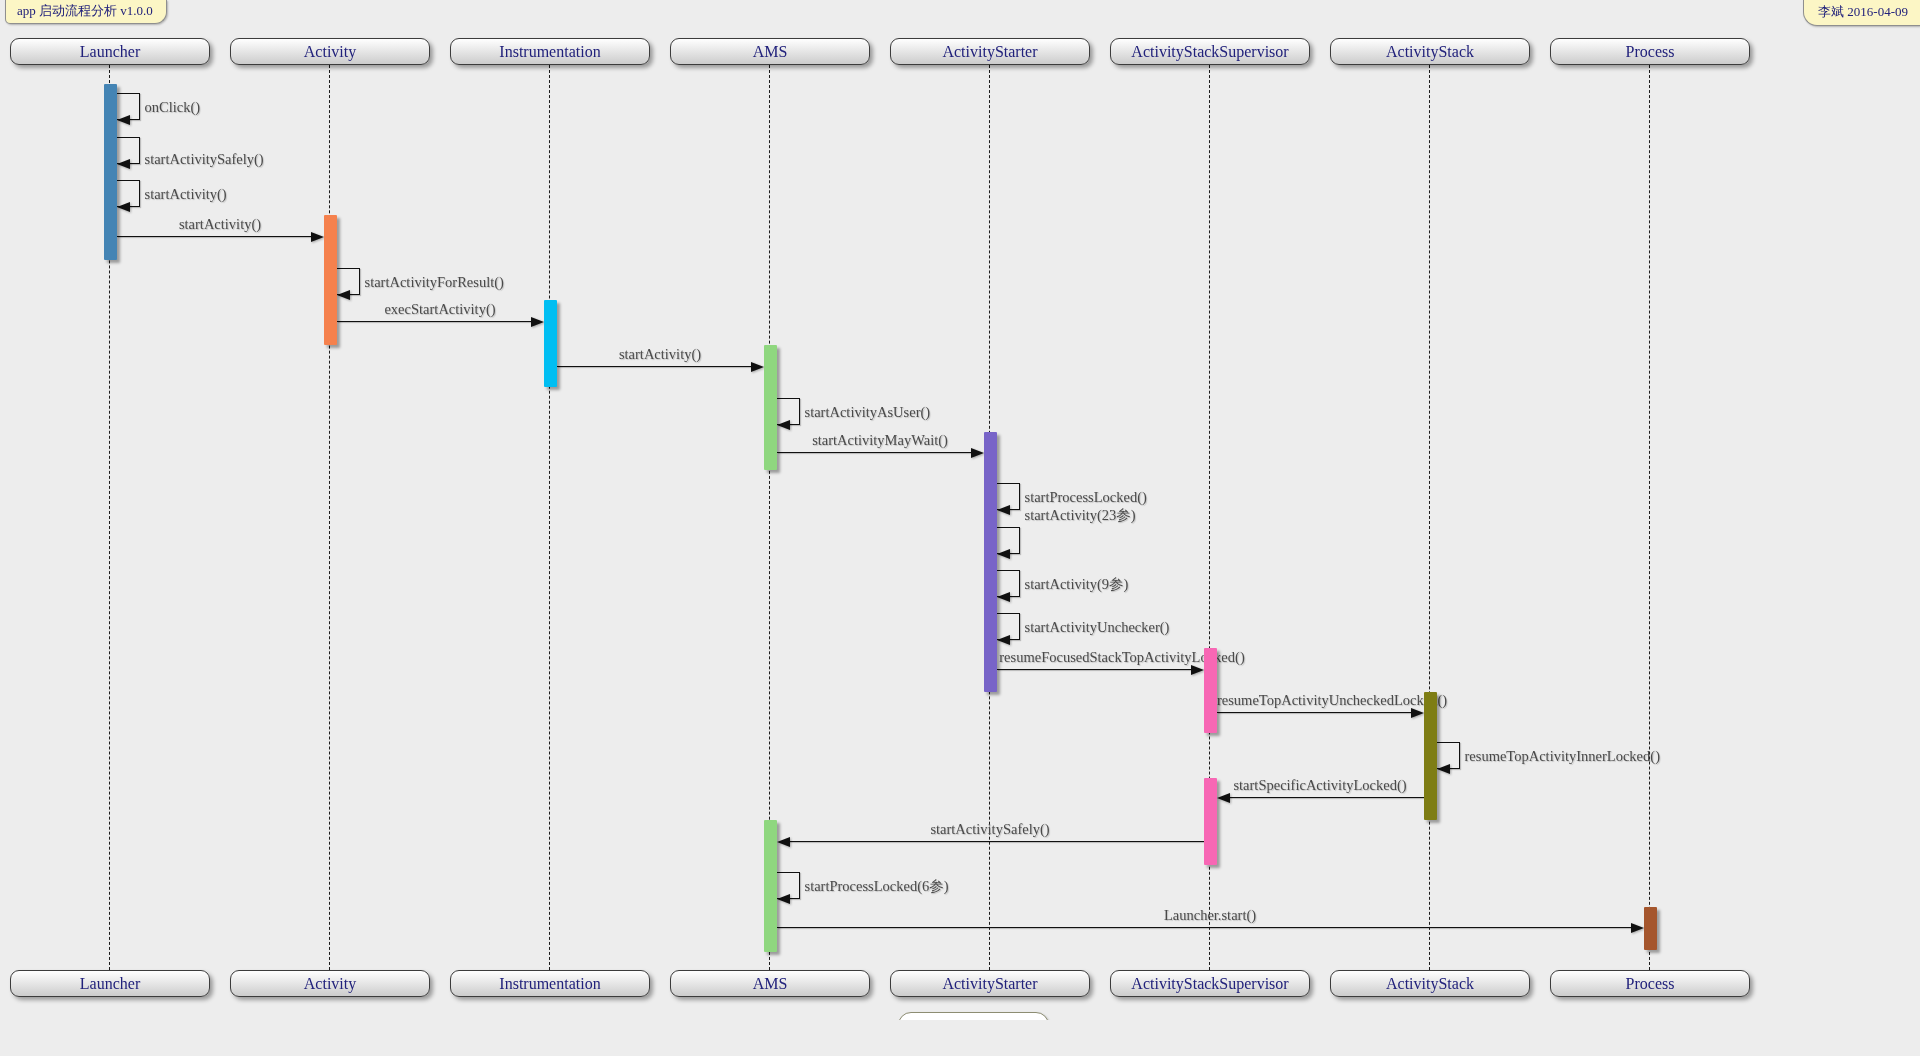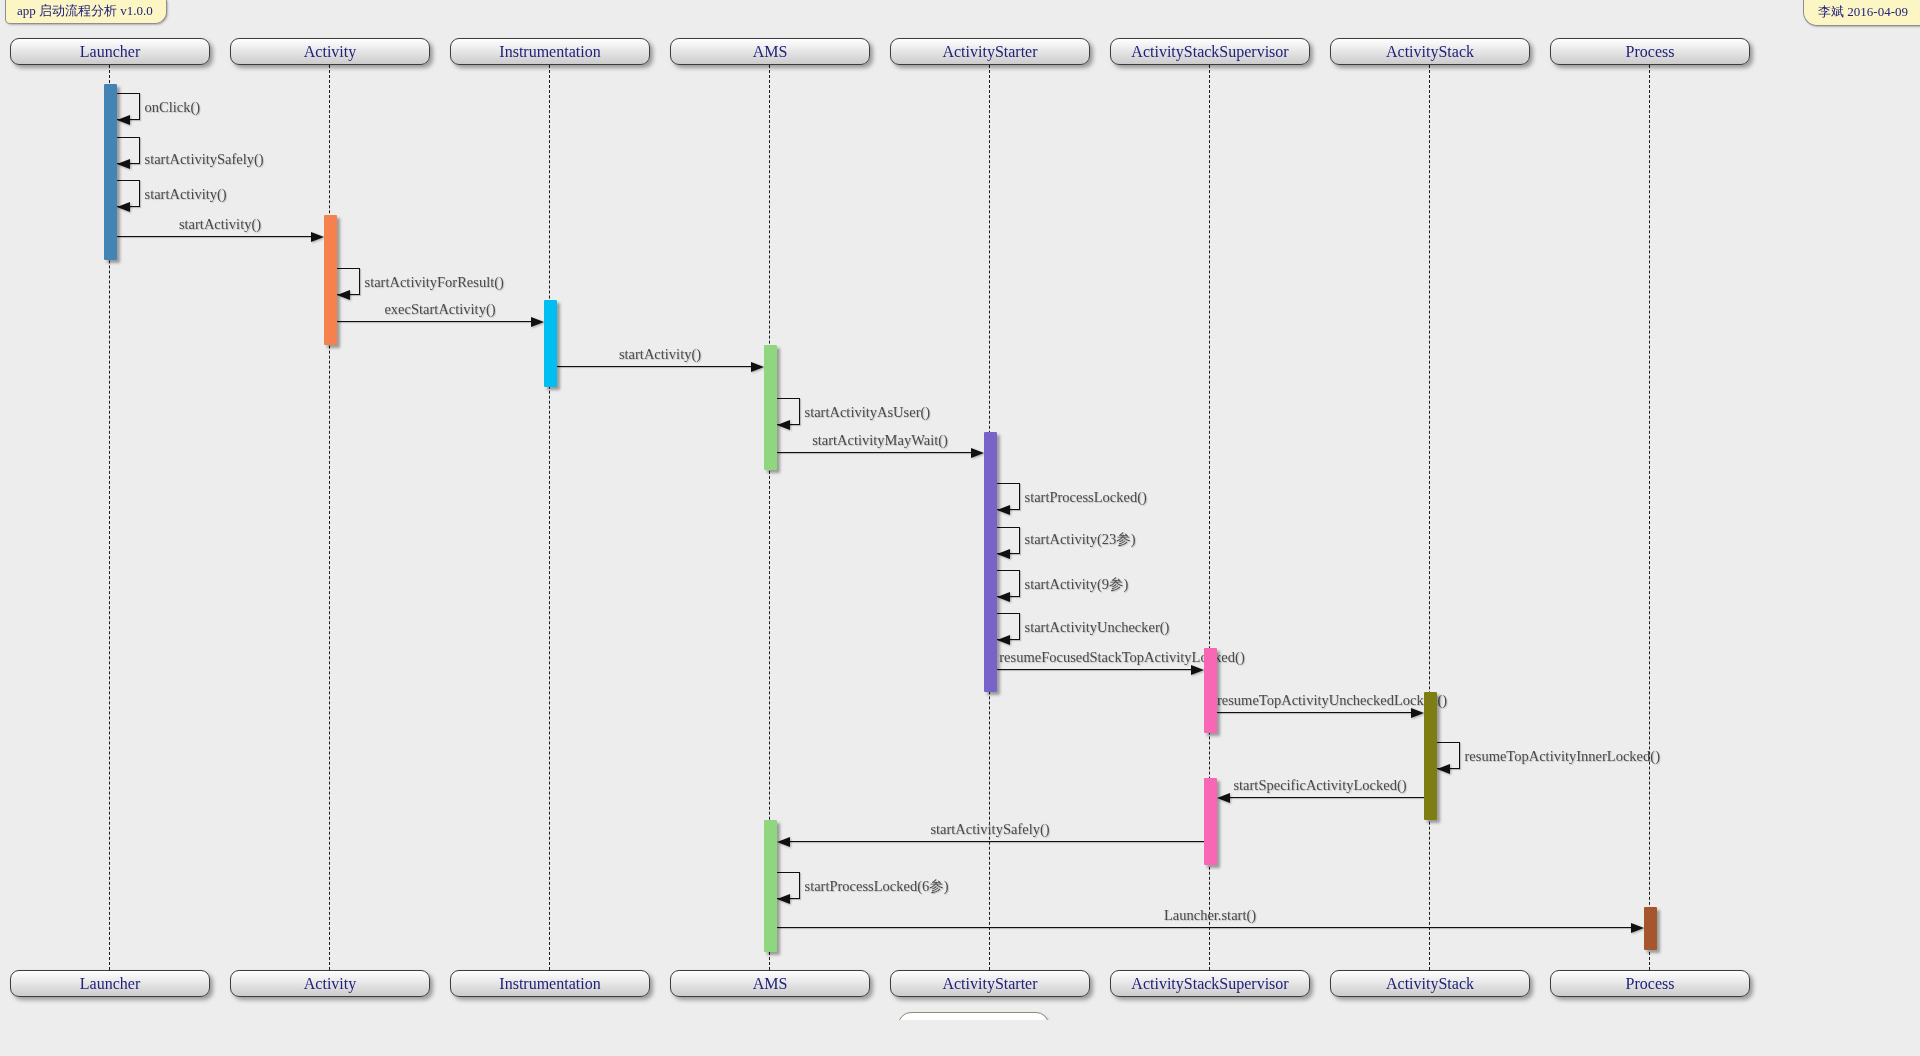--- a/index.html
+++ b/index.html
@@ -167,21 +167,21 @@
       <div class="ahead dir-left" style="left: 776.5px; top: 419.5px;"></div>
       <div class="mlabel self" style="left: 804.5px; top: 402.5px;">startActivityAsUser()</div>
       <div class="mline" style="left: 776.5px; top: 452.25px; width: 196px;"></div>
       <div class="ahead dir-right" style="left: 970.5px; top: 447.5px;"></div>
       <div class="mlabel call" style="left: 880px; top: 431px;">startActivityMayWait()</div>
       <div class="sloop" style="left: 996.5px; top: 483px;"></div>
       <div class="ahead dir-left" style="left: 996.5px; top: 504.5px;"></div>
       <div class="mlabel self" style="left: 1024.5px; top: 487.5px;">startProcessLocked()</div>
       <div class="sloop" style="left: 996.5px; top: 527px;"></div>
       <div class="ahead dir-left" style="left: 996.5px; top: 548.5px;"></div>
-      <div class="mlabel self" style="left: 1024.5px; top: 530px;">startActivity(23参)</div>
+      <div class="mlabel self" style="left: 1024.5px; top: 506px;">startActivity(23参)</div>
       <div class="sloop" style="left: 996.5px; top: 570px;"></div>
       <div class="ahead dir-left" style="left: 996.5px; top: 591.5px;"></div>
       <div class="mlabel self" style="left: 1024.5px; top: 574.5px;">startActivity(9参)</div>
       <div class="sloop" style="left: 996.5px; top: 613px;"></div>
       <div class="ahead dir-left" style="left: 996.5px; top: 634.5px;"></div>
       <div class="mlabel self" style="left: 1024.5px; top: 617.5px;">startActivityUnchecker()</div>
       <div class="mline" style="left: 996.5px; top: 669.25px; width: 196px;"></div>
       <div class="ahead dir-right" style="left: 1190.5px; top: 664.5px;"></div>
       <div class="mlabel call" style="left: 1122px; top: 648px;">resumeFocusedStackTopActivityLocked()</div>
       <div class="mline" style="left: 1216.5px; top: 712.25px; width: 196px;"></div>

